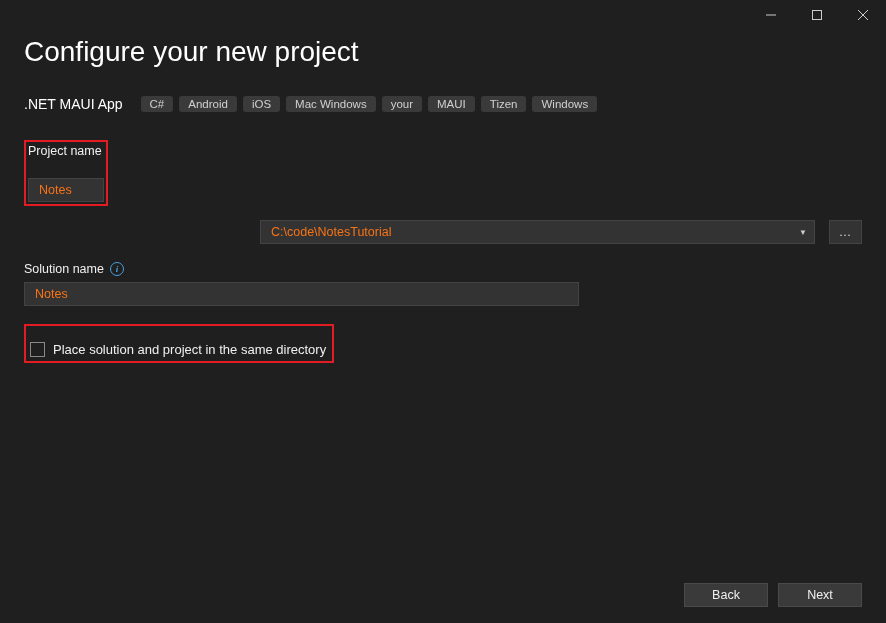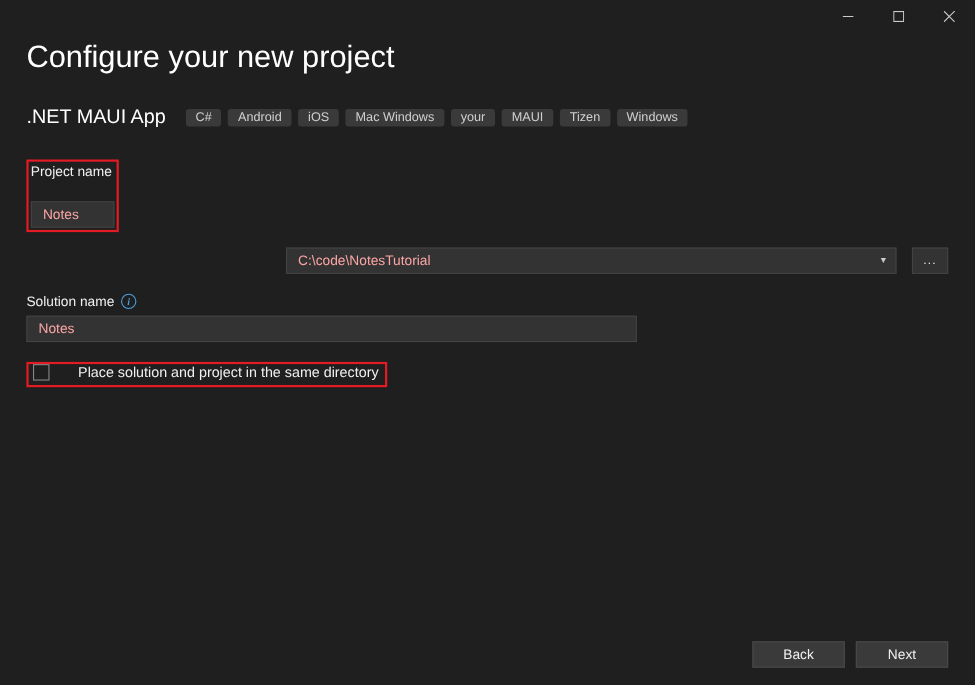--- a/index.html
+++ b/index.html
@@ -36,21 +36,21 @@
       color: #ffffff;
       margin-bottom: 28px;
     }
     .subtitle-row {
       display: flex;
       align-items: center;
       gap: 18px;
       margin-bottom: 28px;
     }
     .subtitle {
-      font-size: 18px;
+      font-size: 14px;
       font-weight: 400;
       color: #ffffff;
     }
     .tags {
       display: flex;
       gap: 6px;
     }
     .tag {
       background: #3a3a3a;
       color: #d0d0d0;
@@ -65,21 +65,21 @@
       margin-bottom: 6px;
       display: flex;
       align-items: center;
       gap: 6px;
     }
     .text-input {
       width: 555px;
       height: 24px;
       background: #333333;
       border: 1px solid #434343;
-      color: #fca5a5;
+      color: #f97316;
       padding: 0 10px;
       font-size: 12.5px;
       font-family: inherit;
     }
     .location-row {
       display: flex;
       gap: 14px;
       align-items: center;
       justify-content: flex-end;
     }
@@ -118,22 +118,22 @@
       justify-content: center;
       font-size: 9px;
       font-style: italic;
       font-family: Georgia, serif;
       color: #4aa0e0;
       font-weight: bold;
     }
     .checkbox-row {
       display: inline-flex;
       align-items: flex-end;
-      gap: 26px;
-      padding: 0 6px 4px 4px;
+      gap: 8px;
+      padding: 16px 6px 4px 4px;
     }
     .checkbox {
       width: 15px;
       height: 15px;
       border: 1px solid #888;
       background: #1f1f1f;
     }
     .highlight-red {
       border: 2px solid #e31b23;
     }

